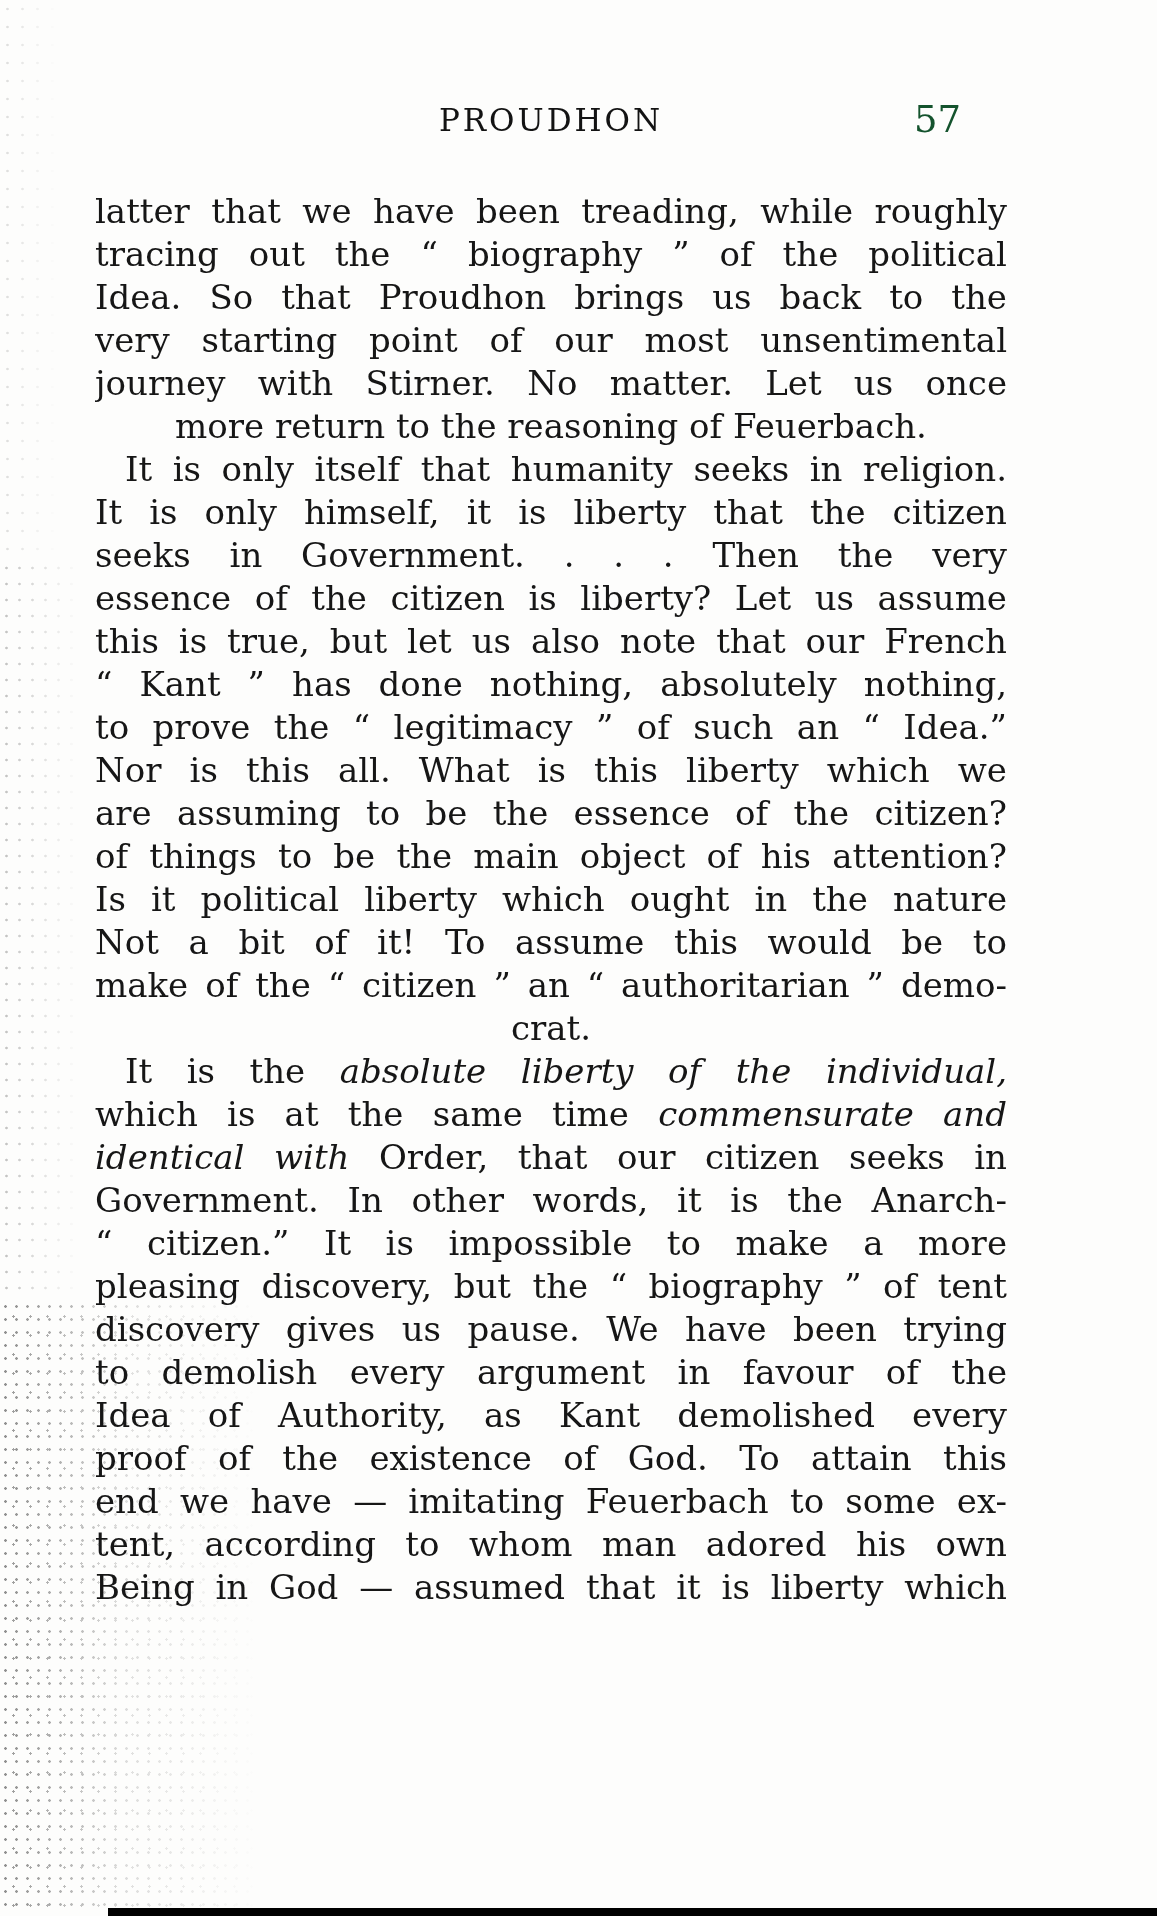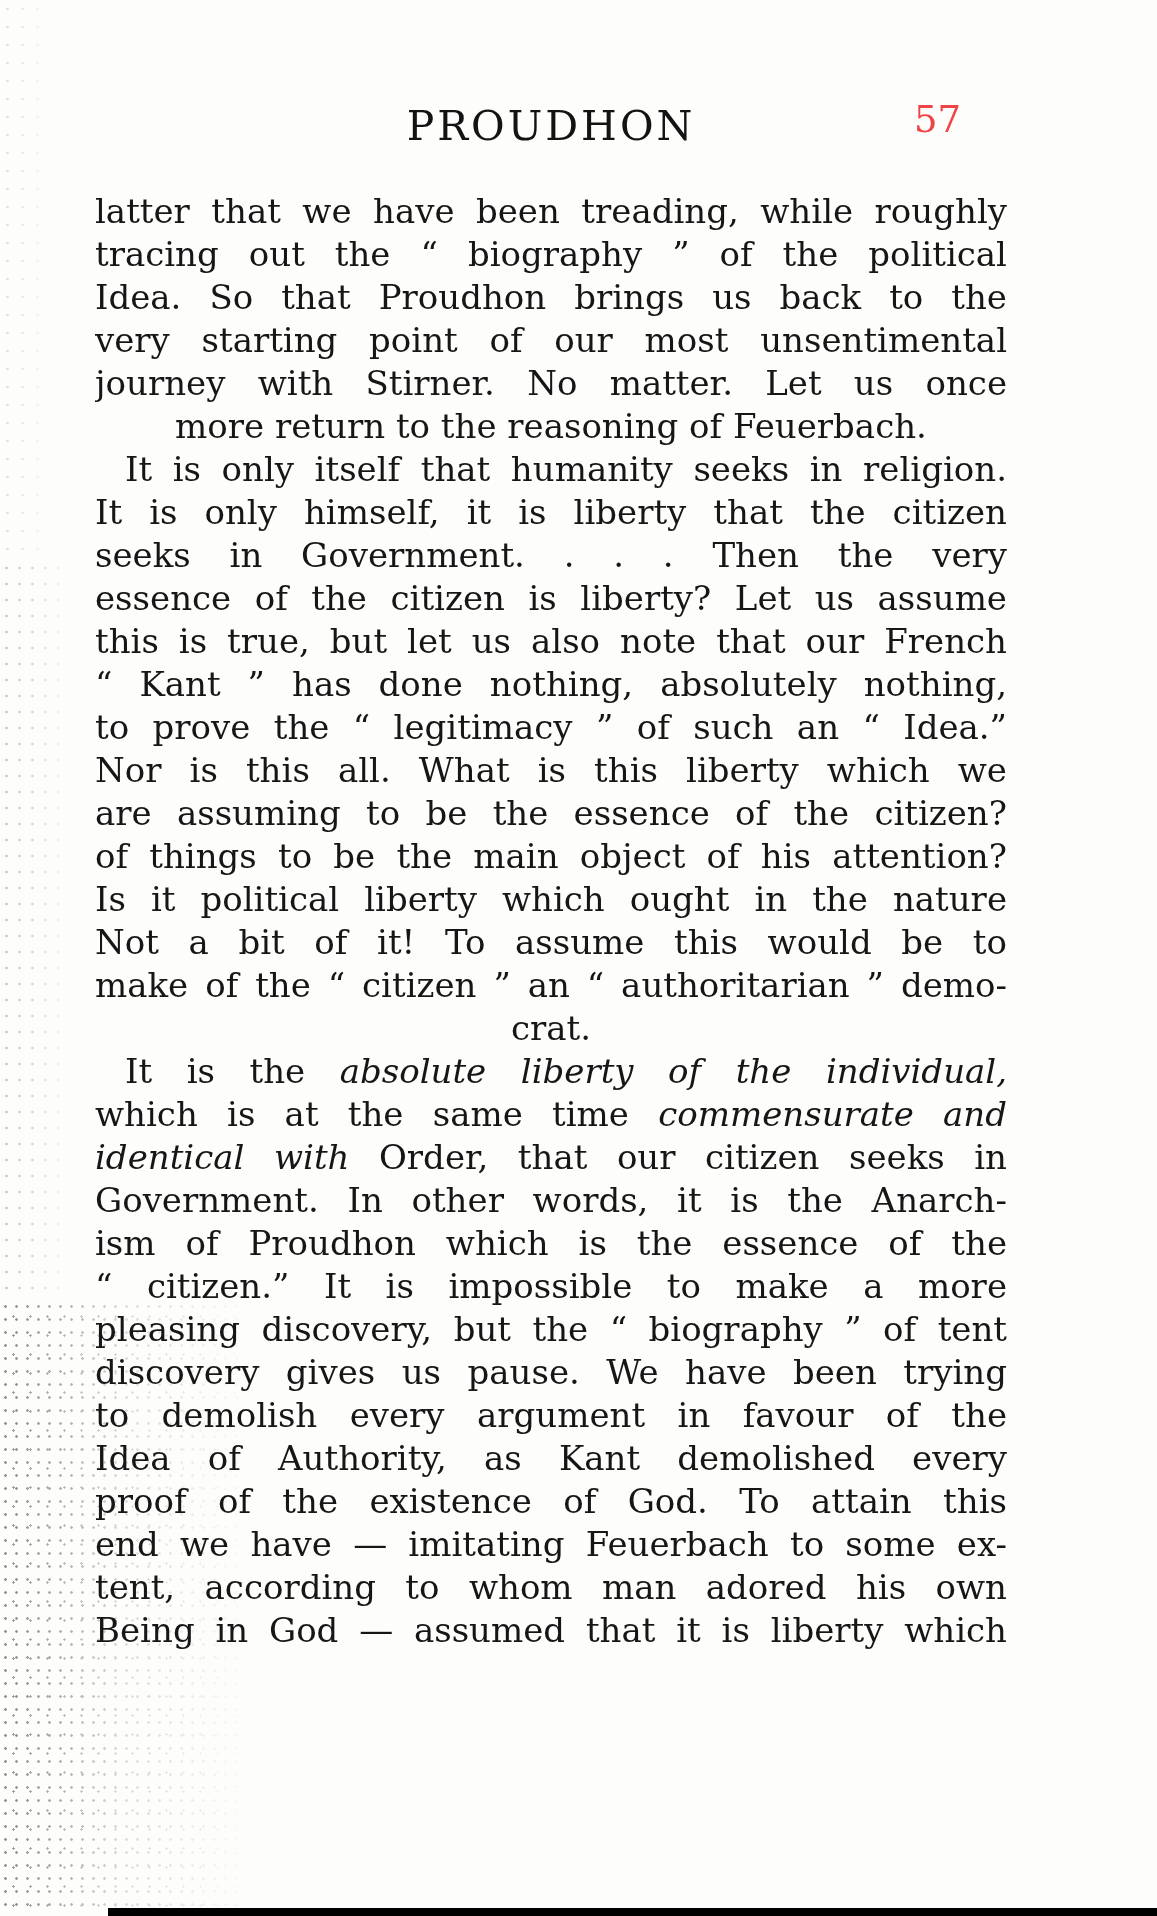--- a/index.html
+++ b/index.html
@@ -9,26 +9,26 @@
     background:#fdfdfc;
     color:#161616;
     font-family:"DejaVu Serif","Liberation Serif",serif;
     overflow:hidden;
   }
   
   .header{position:absolute;left:95px;top:98px;width:912px;height:44px;}
   .running-title{
     position:absolute;left:0;right:0;top:4px;
     text-align:center;
-    font-size:41px;letter-spacing:3px;
+    font-size:31px;letter-spacing:3px;
     color:#131313;
   }
   .folio{
     position:absolute;right:46px;top:0;
-    font-size:37px;color:#ef4444;
+    font-size:37px;color:#14532d;
   }
   
   .textblock{
     position:absolute;left:95px;top:190px;width:912px;
     font-size:34px;
   }
   .line{
     height:43px;line-height:43px;
     text-align:justify;
     overflow:hidden;
@@ -101,21 +101,20 @@
       <div class="line">are assuming to be the essence of the citizen?</div>
       <div class="line">of things to be the main object of his attention?</div>
       <div class="line">Is it political liberty which ought in the nature</div>
       <div class="line">Not a bit of it! To assume this would be to</div>
       <div class="line">make of the “ citizen ” an “ authoritarian ” demo-</div>
       <div class="line end">crat.</div>
       <div class="line ind">It is the <i>absolute liberty of the individual,</i></div>
       <div class="line">which is at the same time <i>commensurate and</i></div>
       <div class="line"><i>identical with</i> Order, that our citizen seeks in</div>
       <div class="line">Government. In other words, it is the Anarch-</div>
-      <div class="line">ism of Proudhon which is the essence of the</div>
       <div class="line">“ citizen.” It is impossible to make a more</div>
       <div class="line">pleasing discovery, but the “ biography ” of tent</div>
       <div class="line">discovery gives us pause. We have been trying</div>
       <div class="line">to demolish every argument in favour of the</div>
       <div class="line">Idea of Authority, as Kant demolished every</div>
       <div class="line">proof of the existence of God. To attain this</div>
       <div class="line">end we have — imitating Feuerbach to some ex-</div>
       <div class="line">tent, according to whom man adored his own</div>
       <div class="line">Being in God — assumed that it is liberty which</div>
     </div>

